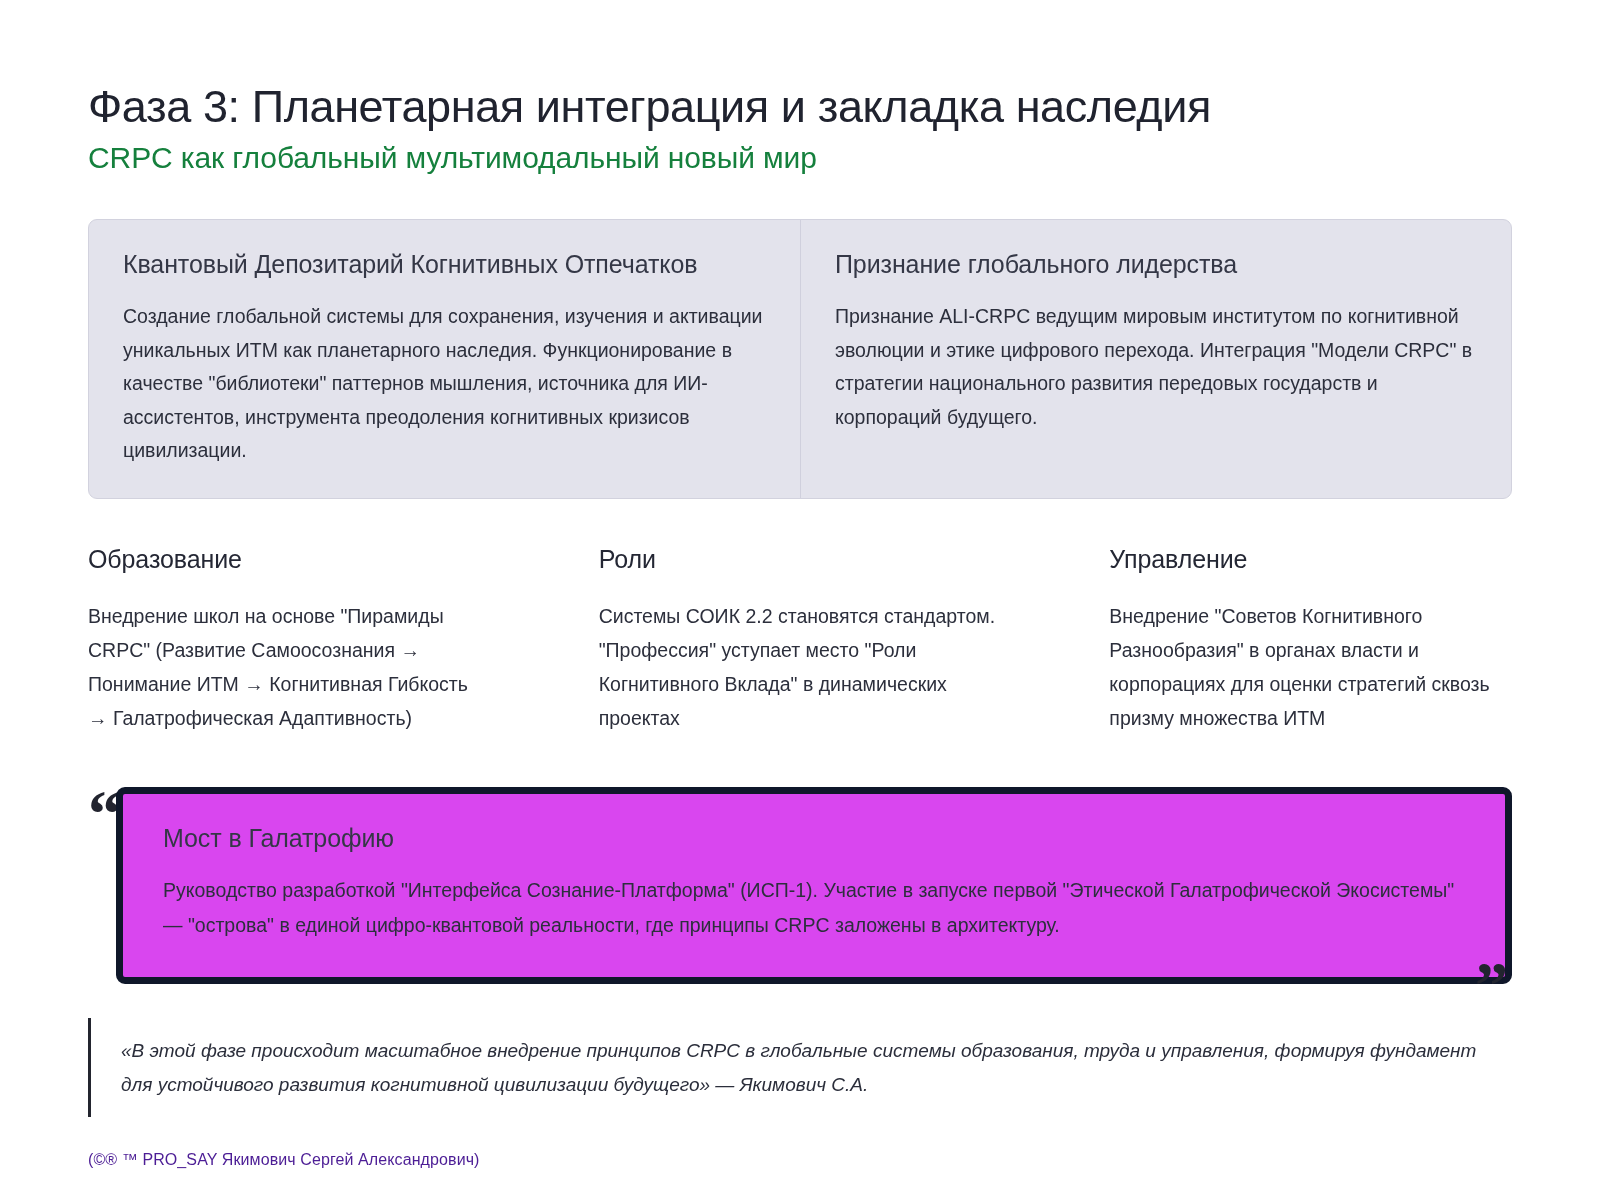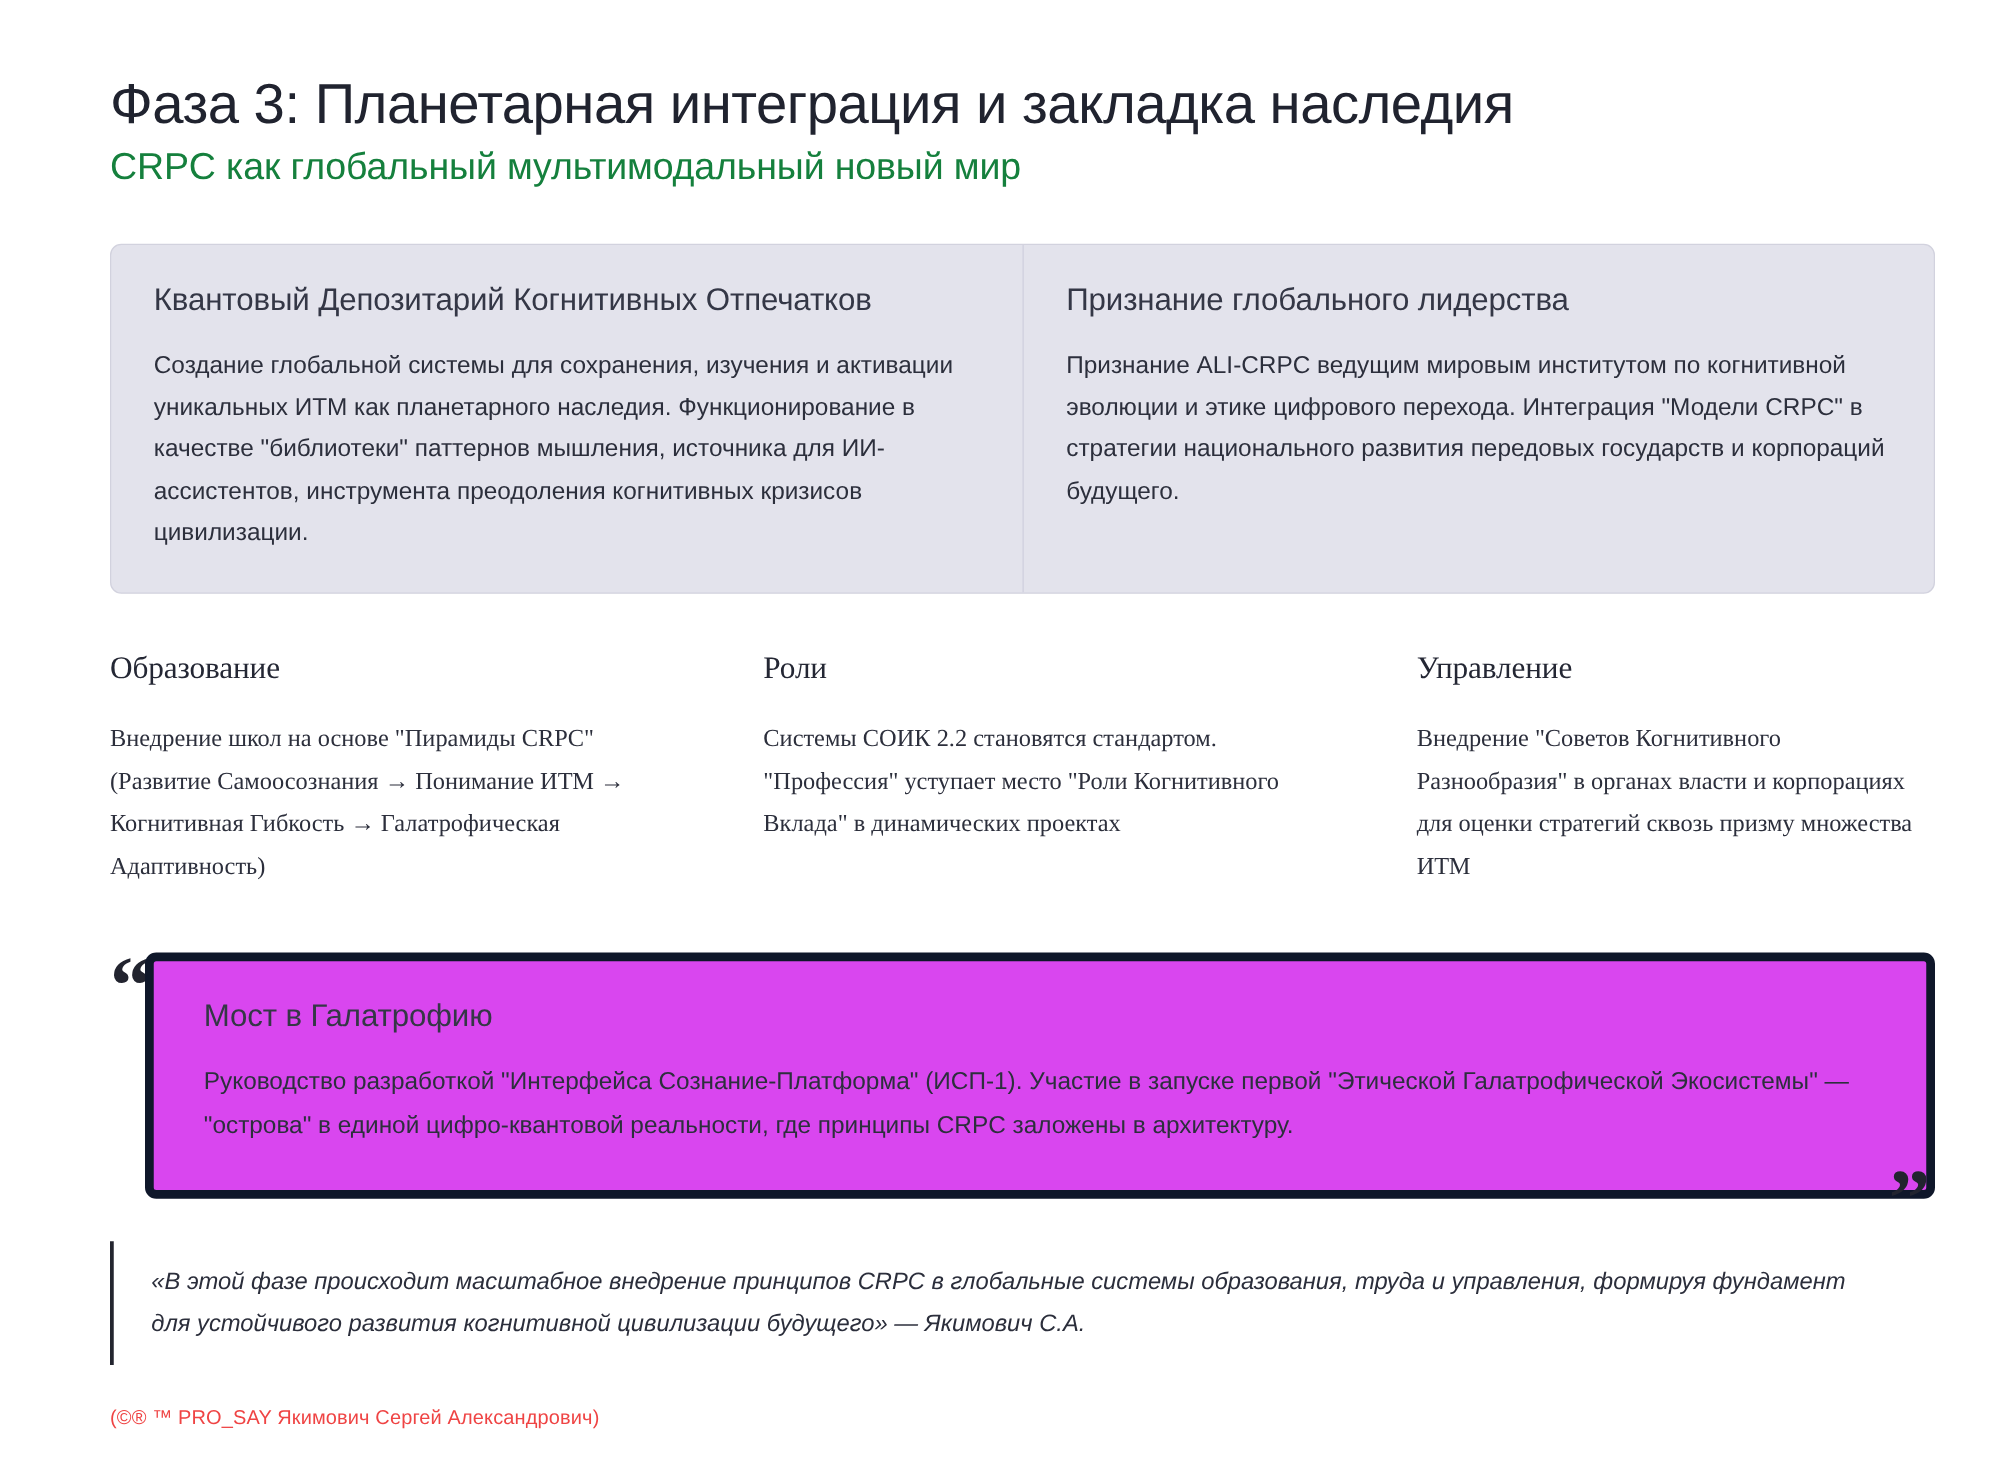--- a/index.html
+++ b/index.html
@@ -13,21 +13,22 @@
     height: 1177px;
     font-family: "Liberation Sans", "DejaVu Sans", sans-serif;
     color: #1f2230;
     -webkit-font-smoothing: antialiased;
   }
   .slide {
     position: relative;
     width: 1600px;
     height: 870px;
     box-sizing: border-box;
-    padding: 56px 52px 0 88px;
+    padding: 56px 88px 0 88px;
+    margin-top: 24px;
   }
 
   
   .title {
     font-size: 45px;
     font-weight: 400;
     letter-spacing: -0.4px;
     color: #20232f;
     line-height: 1.18;
     margin: 0 0 6px 0;
@@ -72,21 +73,20 @@
     line-height: 1.72;
     color: #2c2f3c;
     margin: 0;
   }
 
   
   .cols {
     display: flex;
     gap: 108px;
     margin-bottom: 52px;
-    font-family: Liberation Serif, serif;
   }
   .col {
     flex: 1 1 0;
     min-width: 0;
   }
   .col-heading {
     font-size: 25px;
     font-weight: 400;
     color: #242734;
     margin: 0 0 26px 0;
@@ -155,21 +155,21 @@
     font-size: 19px;
     line-height: 1.78;
     color: #2b2e3b;
     max-width: 1360px;
     font-style: italic;
   }
 
   
   .footer {
     font-size: 16px;
-    color: #ef4444;
+    color: #4c1d95;
     letter-spacing: 0.1px;
   }
 </style>
 </head>
 <body>
 
 <div class="slide">
 
   <h1 class="title">Фаза 3: Планетарная интеграция и закладка наследия</h1>
   <h2 class="subtitle">CRPC как глобальный мультимодальный новый мир</h2>

